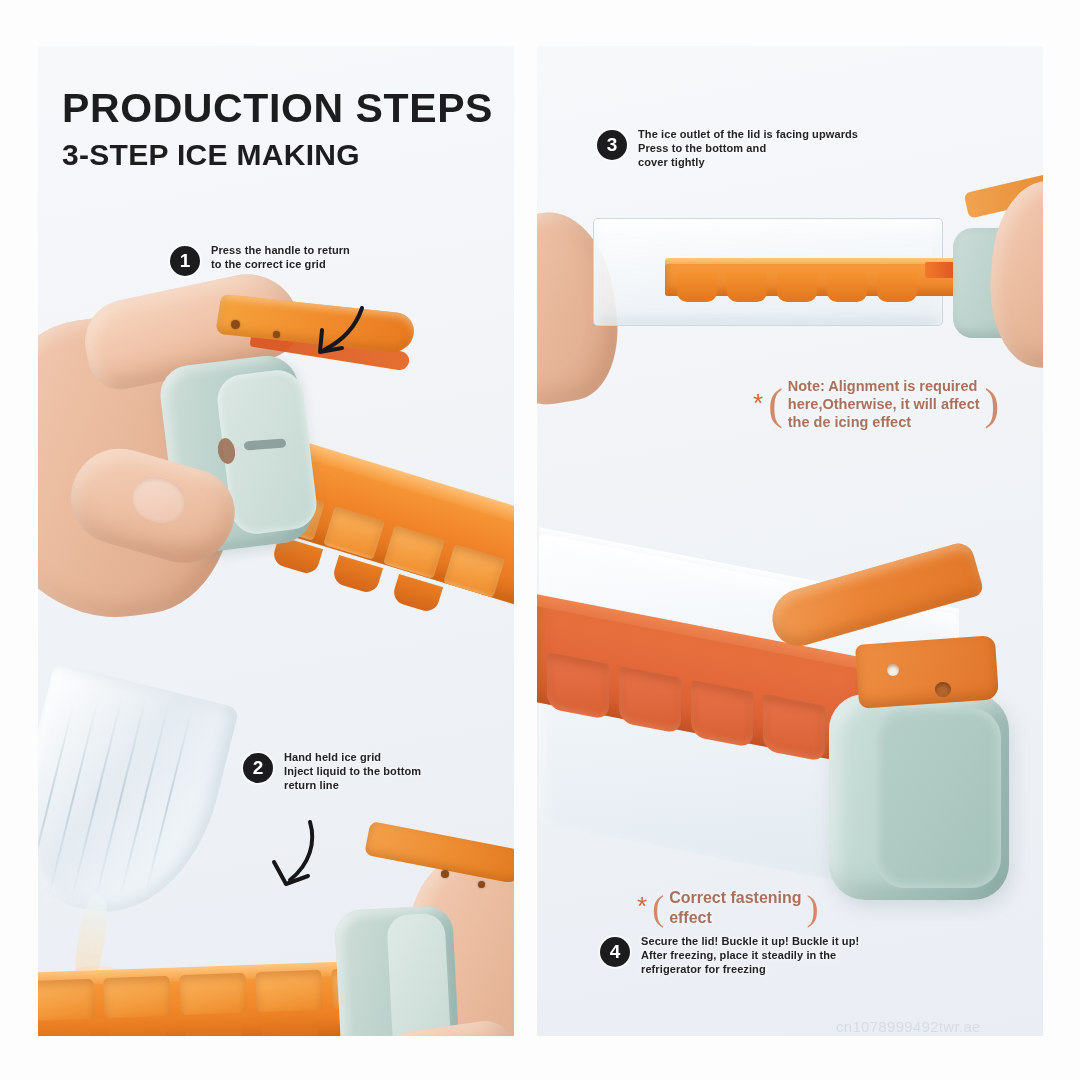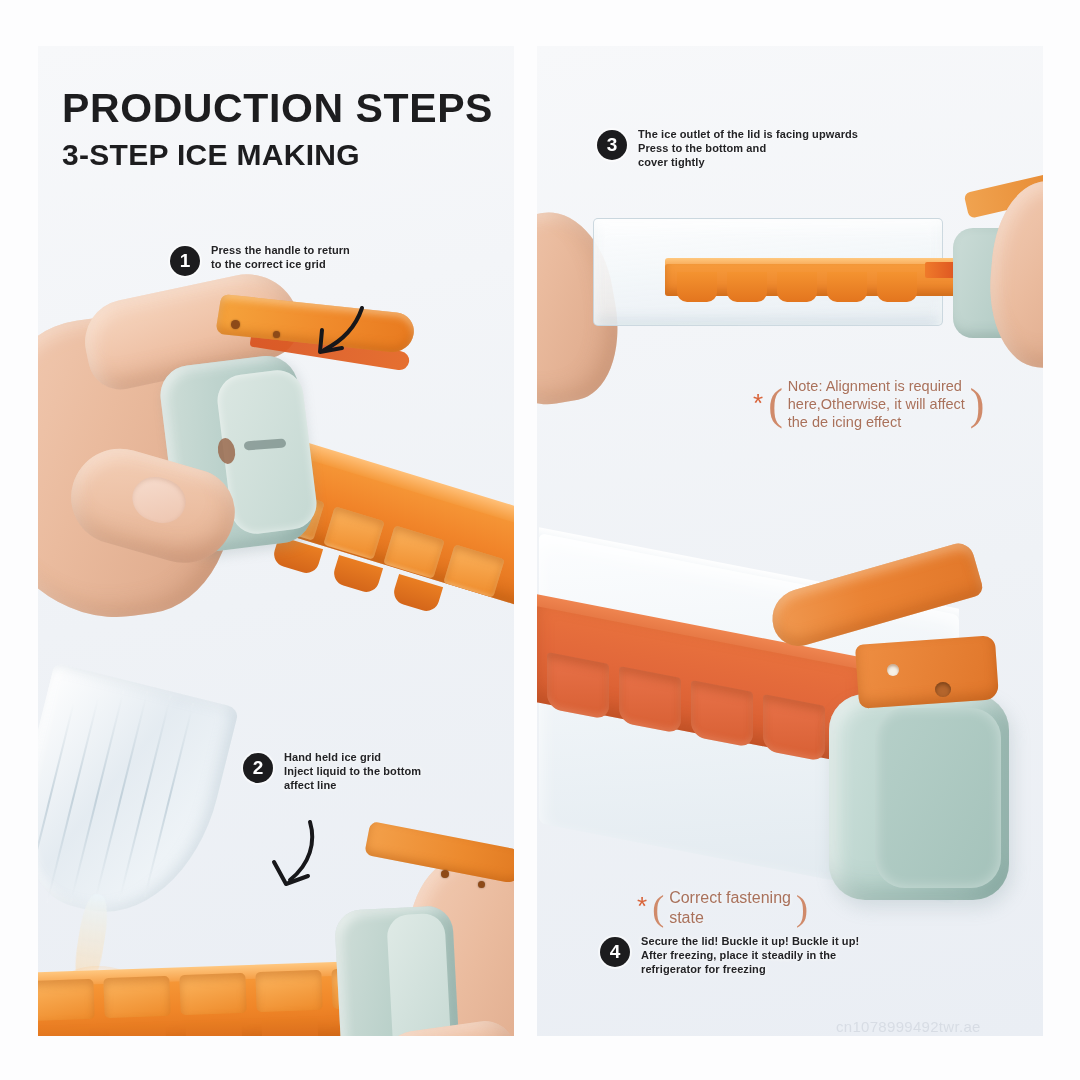--- a/index.html
+++ b/index.html
@@ -57,21 +57,21 @@
   #step-4 { left:600px; top:935px; width:430px; }
 
   
   .note { position:absolute; display:flex; align-items:center; gap:5px; z-index:40; }
   .note-star { color:#d9643a; font-size:26px; line-height:1; margin-top:-3px; }
   .paren {
     color:#d08a6a; font-size:44px; font-weight:300; line-height:.78;
     font-family:"Liberation Serif", serif;
   }
   .note-text {
-    color:#a9715b; font-weight:normal; line-height:1.24;
+    color:#a9715b; font-weight:bold; line-height:1.24;
     text-shadow:0 0 4px rgba(255,255,255,.9);
   }
   #note-align { left:753px; top:378px; width:290px; }
   #note-align .note-text { font-size:14.5px; }
   #note-fasten { left:637px; top:888px; }
   #note-fasten .note-text { font-size:16px; }
   #note-fasten .paren { font-size:36px; }
 
   
   .arrow { position:absolute; z-index:41; pointer-events:none; }
@@ -494,21 +494,21 @@
       <path d="M16 26 L14 48 L36 44" stroke="#17171a" stroke-width="4" fill="none" stroke-linecap="round" stroke-linejoin="round"></path>
     </svg>
 
     <div class="step" id="step-2">
       <div class="badge">
           <span>2</span>
         </div>
       <div class="step-text">
         <div>Hand held ice grid</div>
         <div>Inject liquid to the bottom</div>
-        <div>affect line</div>
+        <div>return line</div>
       </div>
     </div>
 
     <svg class="arrow" id="arrow-2" width="76" height="80" viewBox="0 0 76 80">
       <path d="M44 4 C50 24, 44 46, 24 62" stroke="#17171a" stroke-width="4" fill="none" stroke-linecap="round"></path>
       <path d="M8 44 L20 66 L42 58" stroke="#17171a" stroke-width="4" fill="none" stroke-linecap="round" stroke-linejoin="round"></path>
     </svg>
   </div>
 
   <div class="panel" id="panel-right">
@@ -566,21 +566,21 @@
         <div>the de icing effect</div>
       </div>
       <div class="paren">)</div>
     </div>
 
     <div class="note" id="note-fasten" style="left:100px; top:842px;">
       <div class="note-star">*</div>
       <div class="paren">(</div>
       <div class="note-text">
         <div>Correct fastening</div>
-        <div>state</div>
+        <div>effect</div>
       </div>
       <div class="paren">)</div>
     </div>
 
     <div class="step" id="step-4" style="left:63px; top:889px; width:430px;">
       <div class="badge">
           <span>4</span>
         </div>
       <div class="step-text">
         <div>Secure the lid! Buckle it up! Buckle it up!</div>

